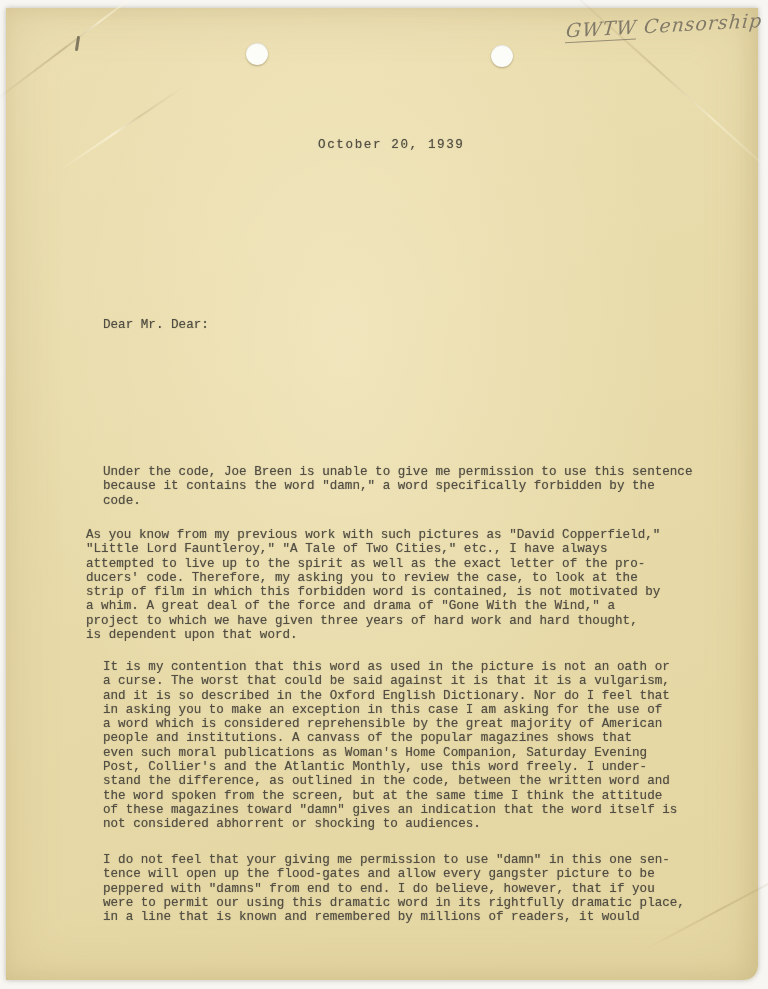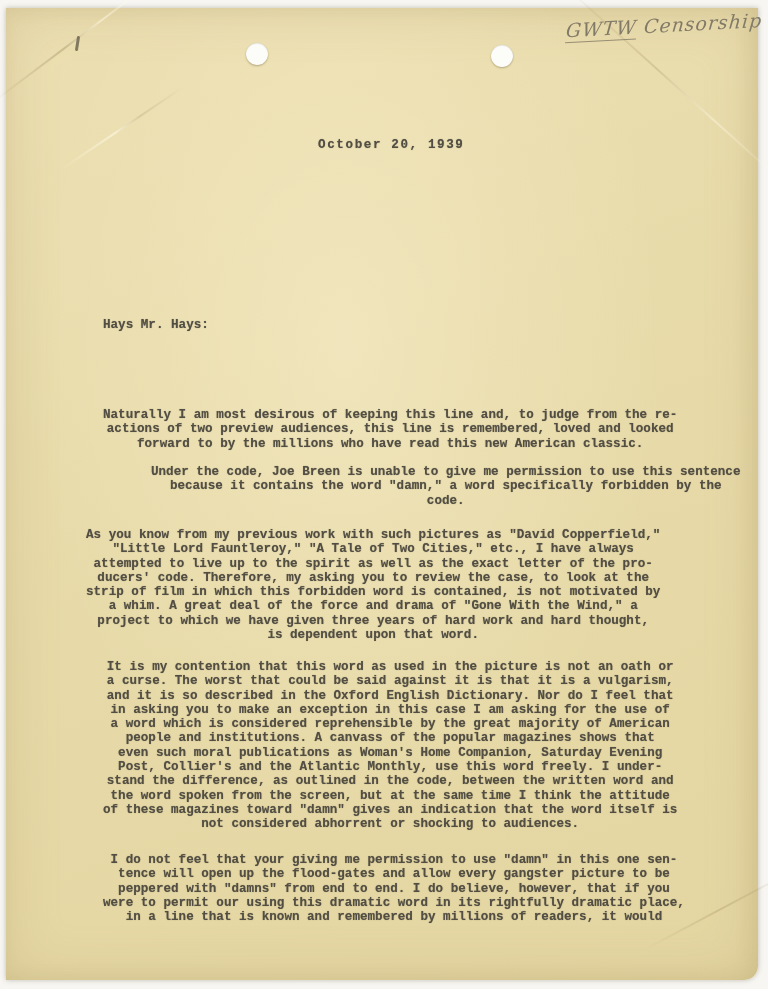--- a/index.html
+++ b/index.html
@@ -69,33 +69,32 @@
     background:rgba(85,79,62,0.7);
     border-radius:2px;
     transform:rotate(9deg);
   }
   
   .type{
     position:absolute;
     font-family:"Liberation Mono", monospace;
     font-size:12.6px;
     line-height:14.3px;
-    font-weight:bold;
+    font-weight:normal;
     color:#524e43;
     text-shadow:0 0 1px rgba(70,65,52,0.55);
     white-space:pre-line;
     letter-spacing:0;
-    text-align:center;
   }
   .date-line{left:312px;top:130px;letter-spacing:1.6px;}
   .address-block{left:97px;top:239px;}
   .salutation{left:97px;top:310px;}
   .p1{left:97px;top:340px;}
   .p2{left:97px;top:400px;}
-  .p3{left:97px;top:457px;margin-left:48px;}
+  .p3{left:97px;top:457px;}
   .p4{left:80px;top:520px;}
   .p5{left:97px;top:652px;}
   .p6{left:97px;top:845px;}
 </style>
 </head>
 <body>
 
 <div class="paper">
 
   <div class="crease crease-1"></div>
@@ -106,25 +105,22 @@
   <div class="hole hole-left"></div>
   <div class="hole hole-right"></div>
 
   <div class="handwritten"><span class="abbr">GWTW</span> <span>Censorship</span></div>
 
   <div class="pencil-mark"></div>
 
   <div class="type date-line">October 20, 1939</div>
 
 
-  <div class="type salutation">Hays Mr. Hays:</div>
+  <div class="type salutation">Dear Mr. Dear:</div>
 
-  <div class="type p2">Naturally I am most desirous of keeping this line and, to judge from the re-
-actions of two preview audiences, this line is remembered, loved and looked
-forward to by the millions who have read this new American classic.</div>
   <div class="type p3">Under the code, Joe Breen is unable to give me permission to use this sentence
 because it contains the word "damn," a word specifically forbidden by the
 code.</div>
   <div class="type p4">As you know from my previous work with such pictures as "David Copperfield,"
 "Little Lord Fauntleroy," "A Tale of Two Cities," etc., I have always
 attempted to live up to the spirit as well as the exact letter of the pro-
 ducers' code.  Therefore, my asking you to review the case, to look at the
 strip of film in which this forbidden word is contained, is not motivated by
 a whim.  A great deal of the force and drama of "Gone With the Wind," a
 project to which we have given three years of hard work and hard thought,

